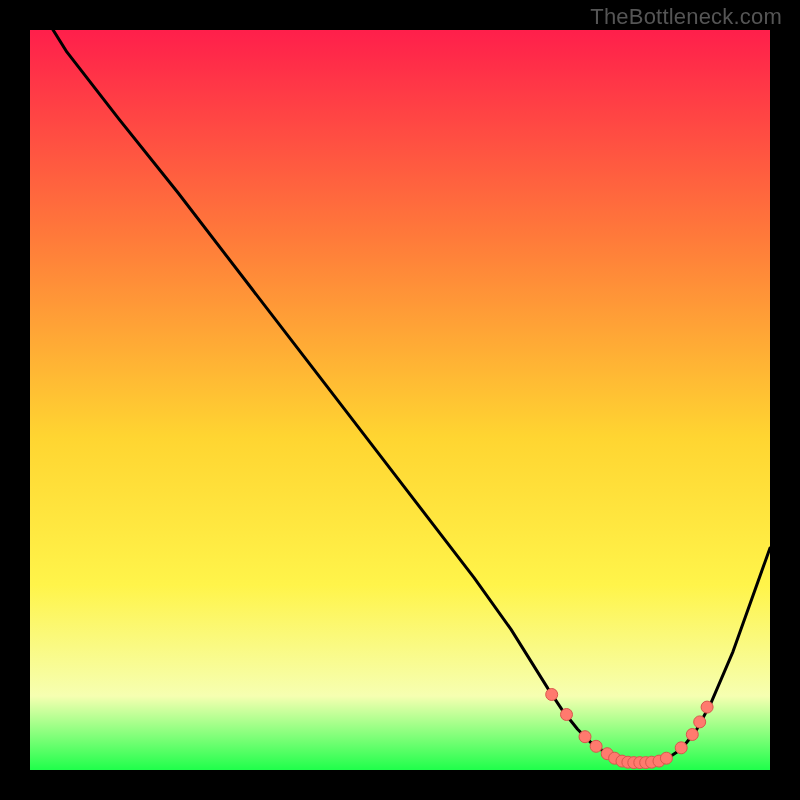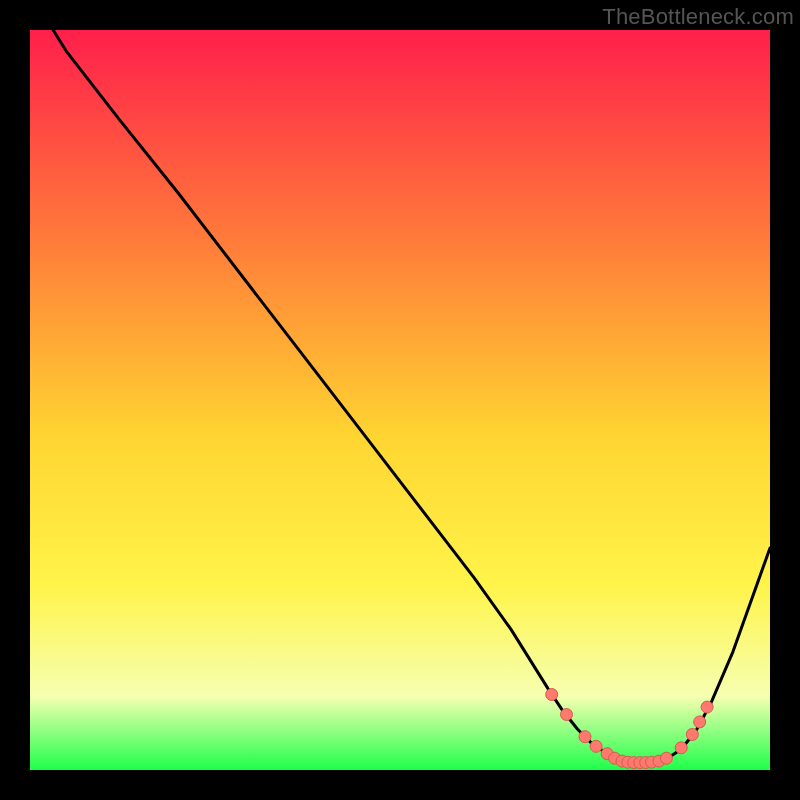--- a/index.html
+++ b/index.html
@@ -20,21 +20,21 @@
   .plot {
     position: absolute;
     left: 30px;
     top: 30px;
     width: 740px;
     height: 740px;
   }
   .watermark {
     position: absolute;
     top: 4px;
-    right: 6px;
+    right: 18px;
     color: #555;
     font-size: 22px;
     font-weight: 500;
     letter-spacing: 0.2px;
     user-select: none;
   }
 </style>
 </head>
 <body>
 

